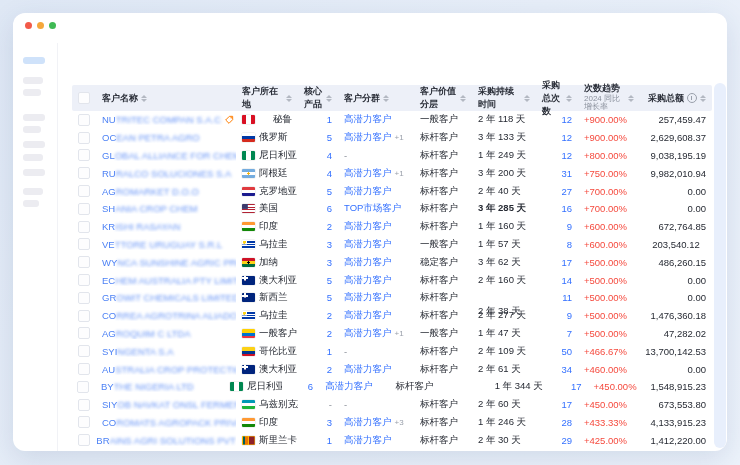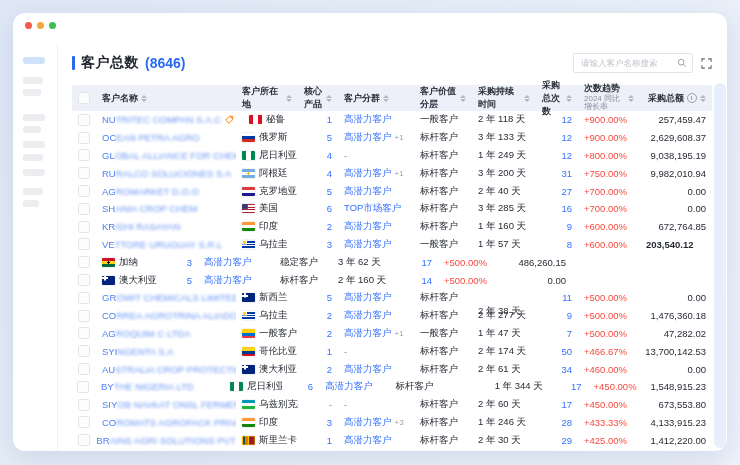--- a/index.html
+++ b/index.html
@@ -88,41 +88,20 @@
       <span class="sk" style="top: 71px; width: 22px;"></span>
       <span class="sk" style="top: 83px; width: 18px;"></span>
       <span class="sk" style="top: 98px; width: 22px;"></span>
       <span class="sk" style="top: 111px; width: 20px;"></span>
       <span class="sk" style="top: 126px; width: 22px;"></span>
       <span class="sk" style="top: 145px; width: 20px;"></span>
       <span class="sk" style="top: 157px; width: 16px;"></span>
     </div>
 
   <div class="content">
-    <div class="titlerow">
-      <span class="tmark"></span>
-      <span class="ttext">客户总数</span>
-      <span class="tcount">(8646)</span>
-      <span class="spacer"></span>
-      <span class="search">
-        <input type="text" placeholder="请输入客户名称搜索" style="">
-        <svg width="10" height="10" viewBox="0 0 12 12">
-            <circle cx="5" cy="5" r="3.4" fill="none" stroke="#9aa0ab" stroke-width="1.2"></circle>
-            <line x1="7.6" y1="7.6" x2="10.4" y2="10.4" stroke="#9aa0ab" stroke-width="1.2"></line>
-          </svg>
-      </span>
-      <span class="iexpand">
-        <svg width="11" height="11" viewBox="0 0 12 12" fill="none" stroke="#5f6670" stroke-width="1.2">
-            <path d="M1 4.2 V1 H4.2"></path>
-            <path d="M7.8 1 H11 V4.2"></path>
-            <path d="M11 7.8 V11 H7.8"></path>
-            <path d="M4.2 11 H1 V7.8"></path>
-          </svg>
-      </span>
-    </div>
 
     <div class="table">
       <div class="thead" id="thead">
           <div class="hc" style="width: 24px; justify-content: center;">
             <span class="cb"></span>
           </div>
           <div class="hc" style="width: 140px; justify-content: flex-start;">
             <span>客户名称</span>
             <span class="sort">
               <i class="up"></i>
@@ -199,21 +178,21 @@
               <span>NU</span>
               <span class="blur">TRITEC COMPAN S.A.C</span>
               <span></span>
               <span class="tag">
                 <svg width="10" height="10" viewBox="0 0 12 12">
                   <path d="M6.4 1.6h4v4L6 10 2 6z" fill="none" stroke="#ff7d00" stroke-width="1.2" stroke-linejoin="round"></path>
                   <circle cx="8.6" cy="3.4" r=".9" fill="#ff7d00"></circle>
                 </svg>
               </span>
             </div>
-            <div class="td" style="width: 62px; justify-content: center;">
+            <div class="td" style="width: 62px; justify-content: space-between;">
               <span class="flag f-peru"></span>
               <span>秘鲁</span>
             </div>
             <div class="td" style="width: 40px; justify-content: flex-end;">
               <span class="num">1</span>
             </div>
             <div class="td" style="width: 76px; justify-content: flex-start;">
               <span class="link">高潜力客户</span>
             </div>
             <div class="td" style="width: 58px; justify-content: flex-start;">
@@ -388,21 +367,21 @@
             </div>
             <div class="td" style="width: 40px; justify-content: flex-end;">
               <span class="num">6</span>
             </div>
             <div class="td" style="width: 76px; justify-content: flex-start;">
               <span class="link">TOP市场客户</span>
             </div>
             <div class="td" style="width: 58px; justify-content: flex-start;">
               <span>标杆客户</span>
             </div>
-            <div class="td" style="width: 64px; justify-content: flex-start;">
+            <div class="td" style="width: 64px; justify-content: flex-start; font-weight: bold;">
               <span>3 年 285 天</span>
             </div>
             <div class="td" style="width: 42px; justify-content: flex-end;">
               <span class="num">16</span>
             </div>
             <div class="td" style="width: 62px; justify-content: flex-start;">
               <span class="trend">+700.00%</span>
             </div>
             <div class="td" style="width: 72px; justify-content: flex-end;">
               <span>0.00</span>
@@ -467,27 +446,31 @@
             </div>
             <div class="td" style="width: 64px; justify-content: flex-start;">
               <span>1 年 57 天</span>
             </div>
             <div class="td" style="width: 42px; justify-content: flex-end;">
               <span class="num">8</span>
             </div>
             <div class="td" style="width: 62px; justify-content: flex-start;">
               <span class="trend">+600.00%</span>
             </div>
-            <div class="td" style="width: 72px; justify-content: flex-start; font-weight: bold;">
+            <div class="td" style="width: 72px; justify-content: center;">
               <span>203,540.12</span>
             </div>
           </div>
           <div class="tr">
             <div class="td" style="width: 24px; justify-content: center;">
               <span class="cb"></span>
+            </div>
+            <div class="td name" style="width: 140px; justify-content: flex-start;">
+              <span>WY</span>
+              <span class="blur">NCA SUNSHINE AGRIC PROD</span>
             </div>
             <div class="td" style="width: 62px; justify-content: flex-start;">
               <span class="flag f-ghana"></span>
               <span>加纳</span>
             </div>
             <div class="td" style="width: 40px; justify-content: flex-end;">
               <span class="num">3</span>
             </div>
             <div class="td" style="width: 76px; justify-content: flex-start;">
               <span class="link">高潜力客户</span>
@@ -505,20 +488,25 @@
               <span class="trend">+500.00%</span>
             </div>
             <div class="td" style="width: 72px; justify-content: flex-end;">
               <span>486,260.15</span>
             </div>
           </div>
           <div class="tr">
             <div class="td" style="width: 24px; justify-content: center;">
               <span class="cb"></span>
             </div>
+            <div class="td name" style="width: 140px; justify-content: flex-start;">
+              <span>EC</span>
+              <span class="blur">HEM AUSTRALIA PTY LIMITED</span>
+              <span></span>
+            </div>
             <div class="td" style="width: 62px; justify-content: flex-start;">
               <span class="flag f-australia"></span>
               <span>澳大利亚</span>
             </div>
             <div class="td" style="width: 40px; justify-content: flex-end;">
               <span class="num">5</span>
             </div>
             <div class="td" style="width: 76px; justify-content: flex-start;">
               <span class="link">高潜力客户</span>
             </div>
@@ -659,21 +647,21 @@
             <div class="td" style="width: 40px; justify-content: flex-end;">
               <span class="num">1</span>
             </div>
             <div class="td" style="width: 76px; justify-content: flex-start;">
               <span class="dash">-</span>
             </div>
             <div class="td" style="width: 58px; justify-content: flex-start;">
               <span>标杆客户</span>
             </div>
             <div class="td" style="width: 64px; justify-content: flex-start;">
-              <span>2 年 174 天</span>
+              <span>2 年 109 天</span>
             </div>
             <div class="td" style="width: 42px; justify-content: flex-end;">
               <span class="num">50</span>
             </div>
             <div class="td" style="width: 62px; justify-content: flex-start;">
               <span class="trend">+466.67%</span>
             </div>
             <div class="td" style="width: 72px; justify-content: flex-end;">
               <span>13,700,142.53</span>
             </div>

